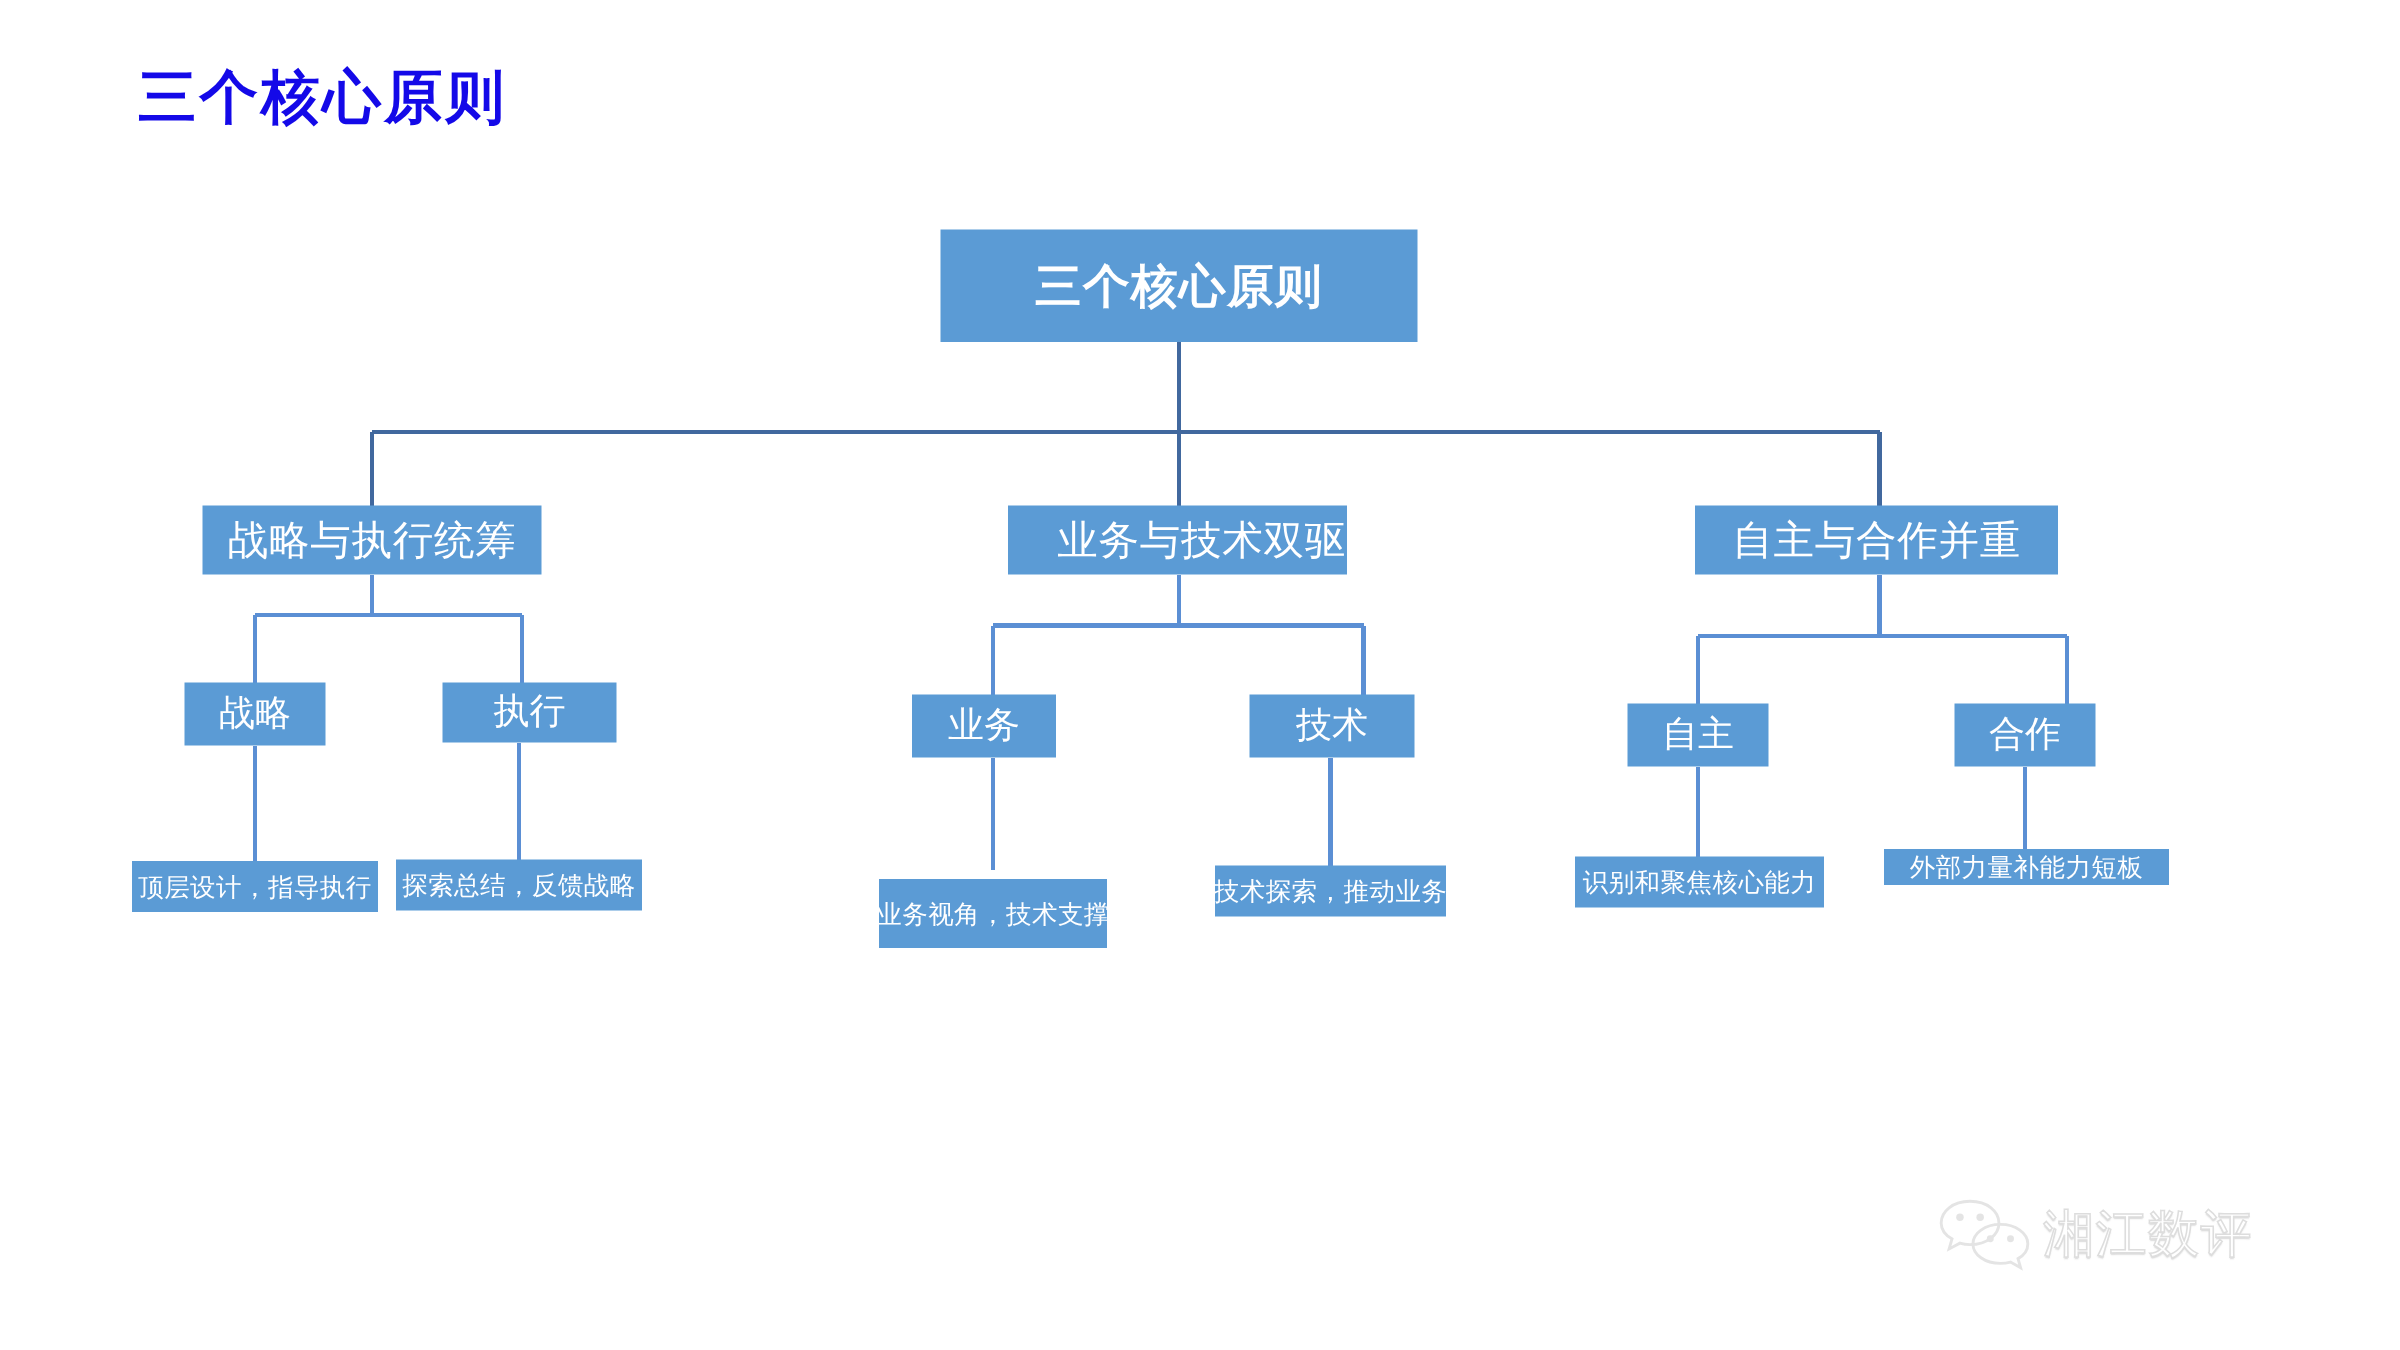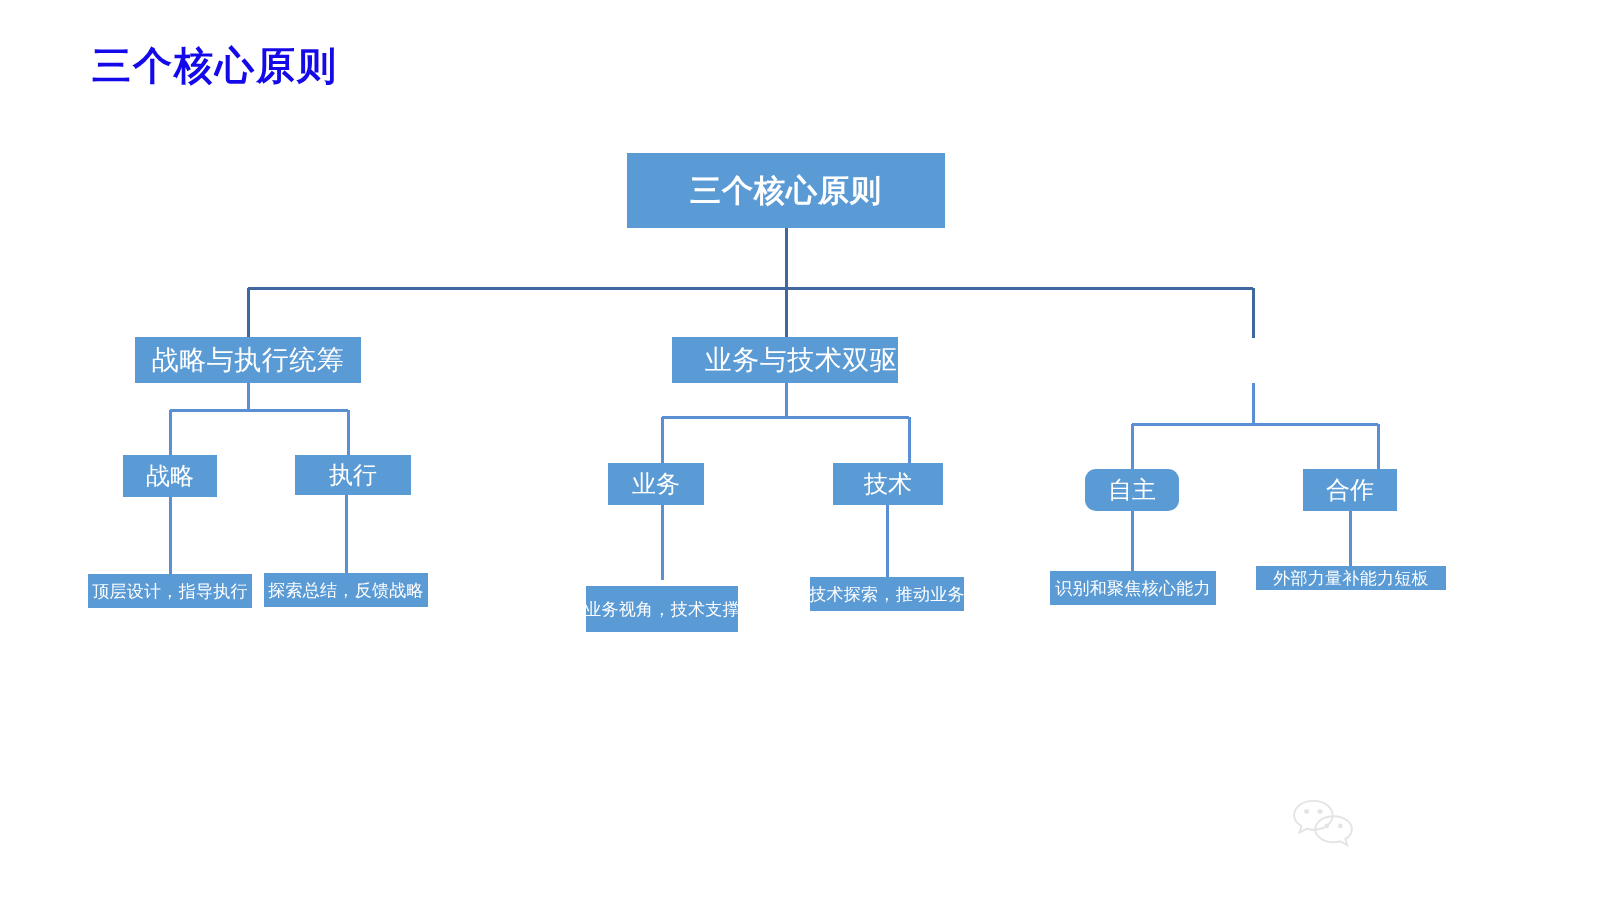--- a/index.html
+++ b/index.html
@@ -149,30 +149,31 @@
       <line x1="1350" y1="511" x2="1350" y2="568"></line>
     </g>
   </svg>
 
   <div class="node root" style="left:627px; top:153px; width:318px; height:75px;">三个核心原则</div>
 
   <div class="node lvl2" style="left:135px; top:337px; width:226px; height:46px;">战略与执行统筹</div>
 
   <div class="node lvl2" style="left:672px; top:337px; width:226px; height:46px;padding-left:32px;">业务与技术双驱</div>
 
+  <div class="node lvl2" style="left:1130px; top:337px; width:242px; height:46px;">自主与合作并重</div>
 
   <div class="node lvl3" style="left:123px; top:455px; width:94px; height:42px;">战略</div>
 
   <div class="node lvl3" style="left:295px; top:455px; width:116px; height:40px;">执行</div>
 
   <div class="node lvl3" style="left:608px; top:463px; width:96px; height:42px;">业务</div>
 
   <div class="node lvl3" style="left:833px; top:463px; width:110px; height:42px;">技术</div>
 
-  <div class="node lvl3" style="left:1085px; top:469px; width:94px; height:42px;border-radius:11px;">自主</div>
+  <div class="node lvl3" style="left:1085px; top:469px; width:94px; height:42px;">自主</div>
 
   <div class="node lvl3" style="left:1303px; top:469px; width:94px; height:42px;">合作</div>
 
   <div class="node leaf" style="left:88px; top:574px; width:164px; height:34px;">顶层设计，指导执行</div>
 
   <div class="node leaf" style="left:264px; top:573px; width:164px; height:34px;">探索总结，反馈战略</div>
 
   <div class="node leaf" style="left:586px; top:586px; width:152px; height:46px;">业务视角，技术支撑</div>
 
   <div class="node leaf" style="left:810px; top:577px; width:154px; height:34px;">技术探索，推动业务</div>
@@ -187,15 +188,16 @@
         <path d="M22 4 C10 4 2 11 2 19 C2 23.5 5 27.5 9.5 30 L7.5 37 L15 33 C17 33.6 19.5 34 22 34 C34 34 42 27 42 19 C42 11 34 4 22 4 Z"></path>
         <path d="M43 20 C32.5 20 24 26 24 33.5 C24 41 32.5 47 43 47 C45.5 47 47.8 46.7 50 46.1 L57 50 L55.2 43.7 C59.4 41.3 62 37.7 62 33.5 C62 26 53.5 20 43 20 Z"></path>
       </g>
       <g fill="#d4d4d4">
         <circle cx="15" cy="15" r="2.6"></circle>
         <circle cx="29" cy="15" r="2.6"></circle>
         <circle cx="36" cy="30" r="2.4"></circle>
         <circle cx="50" cy="30" r="2.4"></circle>
       </g>
     </svg>
+    <span class="wm-text">湘江数评</span>
   </div>
 
 </div>
 
 </body></html>

